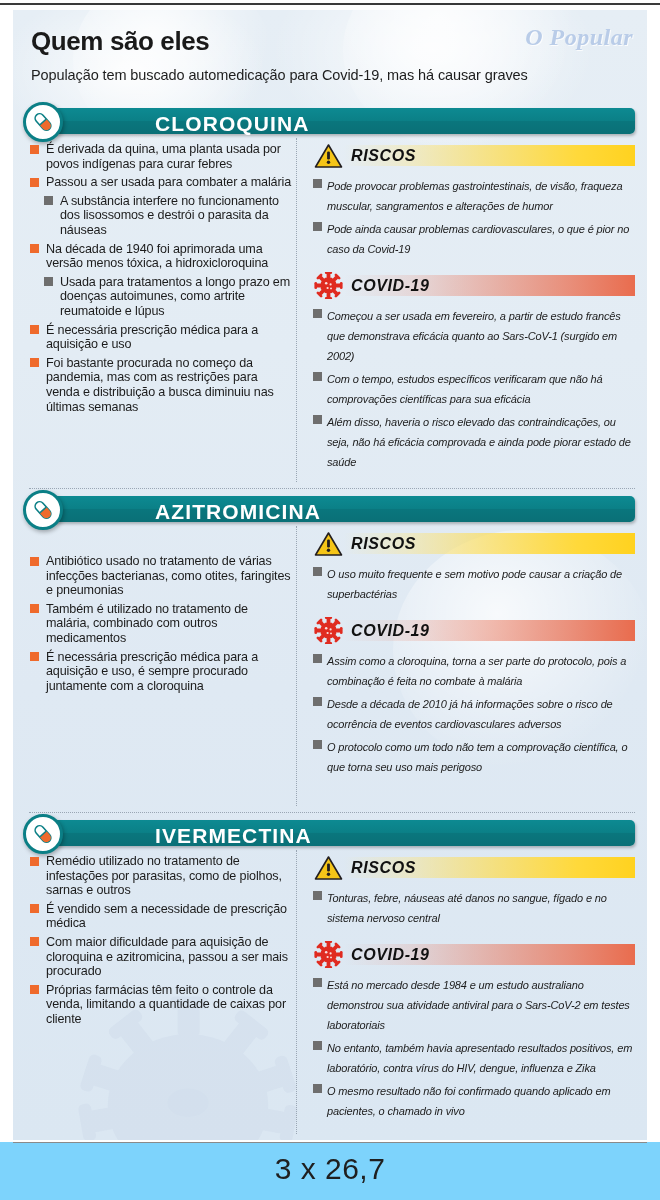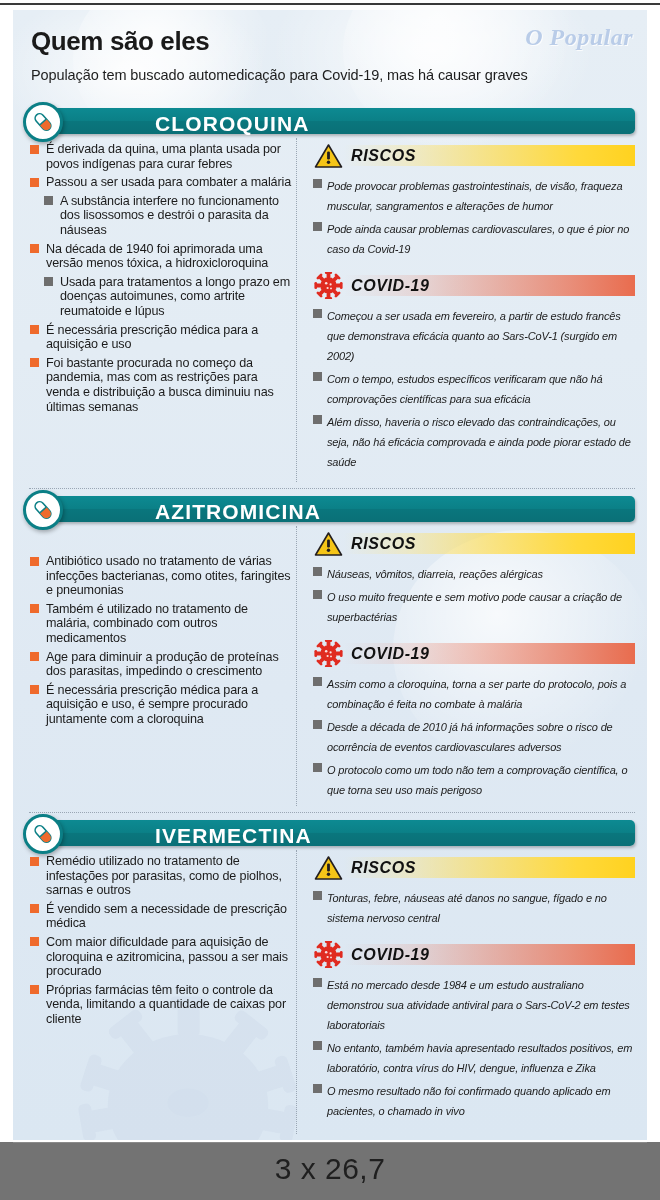--- a/index.html
+++ b/index.html
@@ -138,21 +138,21 @@
   .banner .btxt{
     position:absolute;left:38px;top:3px;
     font-size:16px;font-weight:bold;color:#111111;
     letter-spacing:0.6px;line-height:21px;
   }
   .banner .bicon{position:absolute;left:0;top:0;width:31px;height:27px;}
 
   
   .footer{
     position:absolute;left:0;top:1142px;width:660px;height:58px;
-    background:#737373;
+    background:#7dd3fc;
   }
   .footer .fline{
     position:absolute;left:13px;top:0;width:634px;height:1px;background:#8a8a8a;
   }
   .footer .ftxt{
     position:absolute;width:660px;text-align:center;top:10px;
     font-size:30px;color:#1f1f1f;letter-spacing:0.5px;
   }
 </style>
 </head>
@@ -319,37 +319,35 @@
           <rect x="7.5" y="2.5" width="9" height="19" rx="4.5" fill="#ffffff" stroke="#0b7f86" stroke-width="1.6"></rect>
           <path d="M7.5 12 h9 v5 a4.5 4.5 0 0 1 -9 0 z" fill="#ef6a2c"></path>
           <rect x="7.5" y="11.2" width="9" height="1.6" fill="#0b7f86"></rect>
         </g>
       </svg>
     </div>
     <div class="col-left" style="top: 42px; margin-top: 16px;">
       <ul class="blist">
               <li>Antibiótico usado no tratamento de várias infecções bacterianas, como otites, faringites e pneumonias</li>
               <li>Também é utilizado no tratamento de malária, combinado com outros medicamentos</li>
-              <li>Age para diminuir a produção de proteínas dos parasitas, impedindo o crescimento</li>
               <li>É necessária prescrição médica para a aquisição e uso, é sempre procurado juntamente com a cloroquina</li>
             </ul>
     </div>
     <div class="col-right" style="top: 34px;">
 
       <div class="banner risk">
         <div class="fill"></div>
         <svg class="bicon" viewBox="0 0 31 27">
           <path d="M15.5 3 L28.5 25 L2.5 25 Z" fill="#f5c518" stroke="#231f20" stroke-width="1.6" stroke-linejoin="round"></path>
           <rect x="14.1" y="9.5" width="2.8" height="8" rx="1.2" fill="#231f20"></rect>
           <circle cx="15.5" cy="20.3" r="1.7" fill="#231f20"></circle>
         </svg>
         <div class="btxt">RISCOS</div>
       </div>
       <ul class="rlist">
-              <li>Náuseas, vômitos, diarreia, reações alérgicas</li>
               <li>O uso muito frequente e sem motivo pode causar a criação de superbactérias</li>
             </ul>
 
       <div class="banner covid" style="margin-top:13px;">
         <div class="fill"></div>
         <svg class="bicon" viewBox="0 0 31 27">
           <g fill="#e02b20">
             <g transform="translate(15.5,13.5)">
               <g>
                       <rect x="-1.9" y="-12.4" width="3.8" height="5.2" rx="1.3"></rect>

